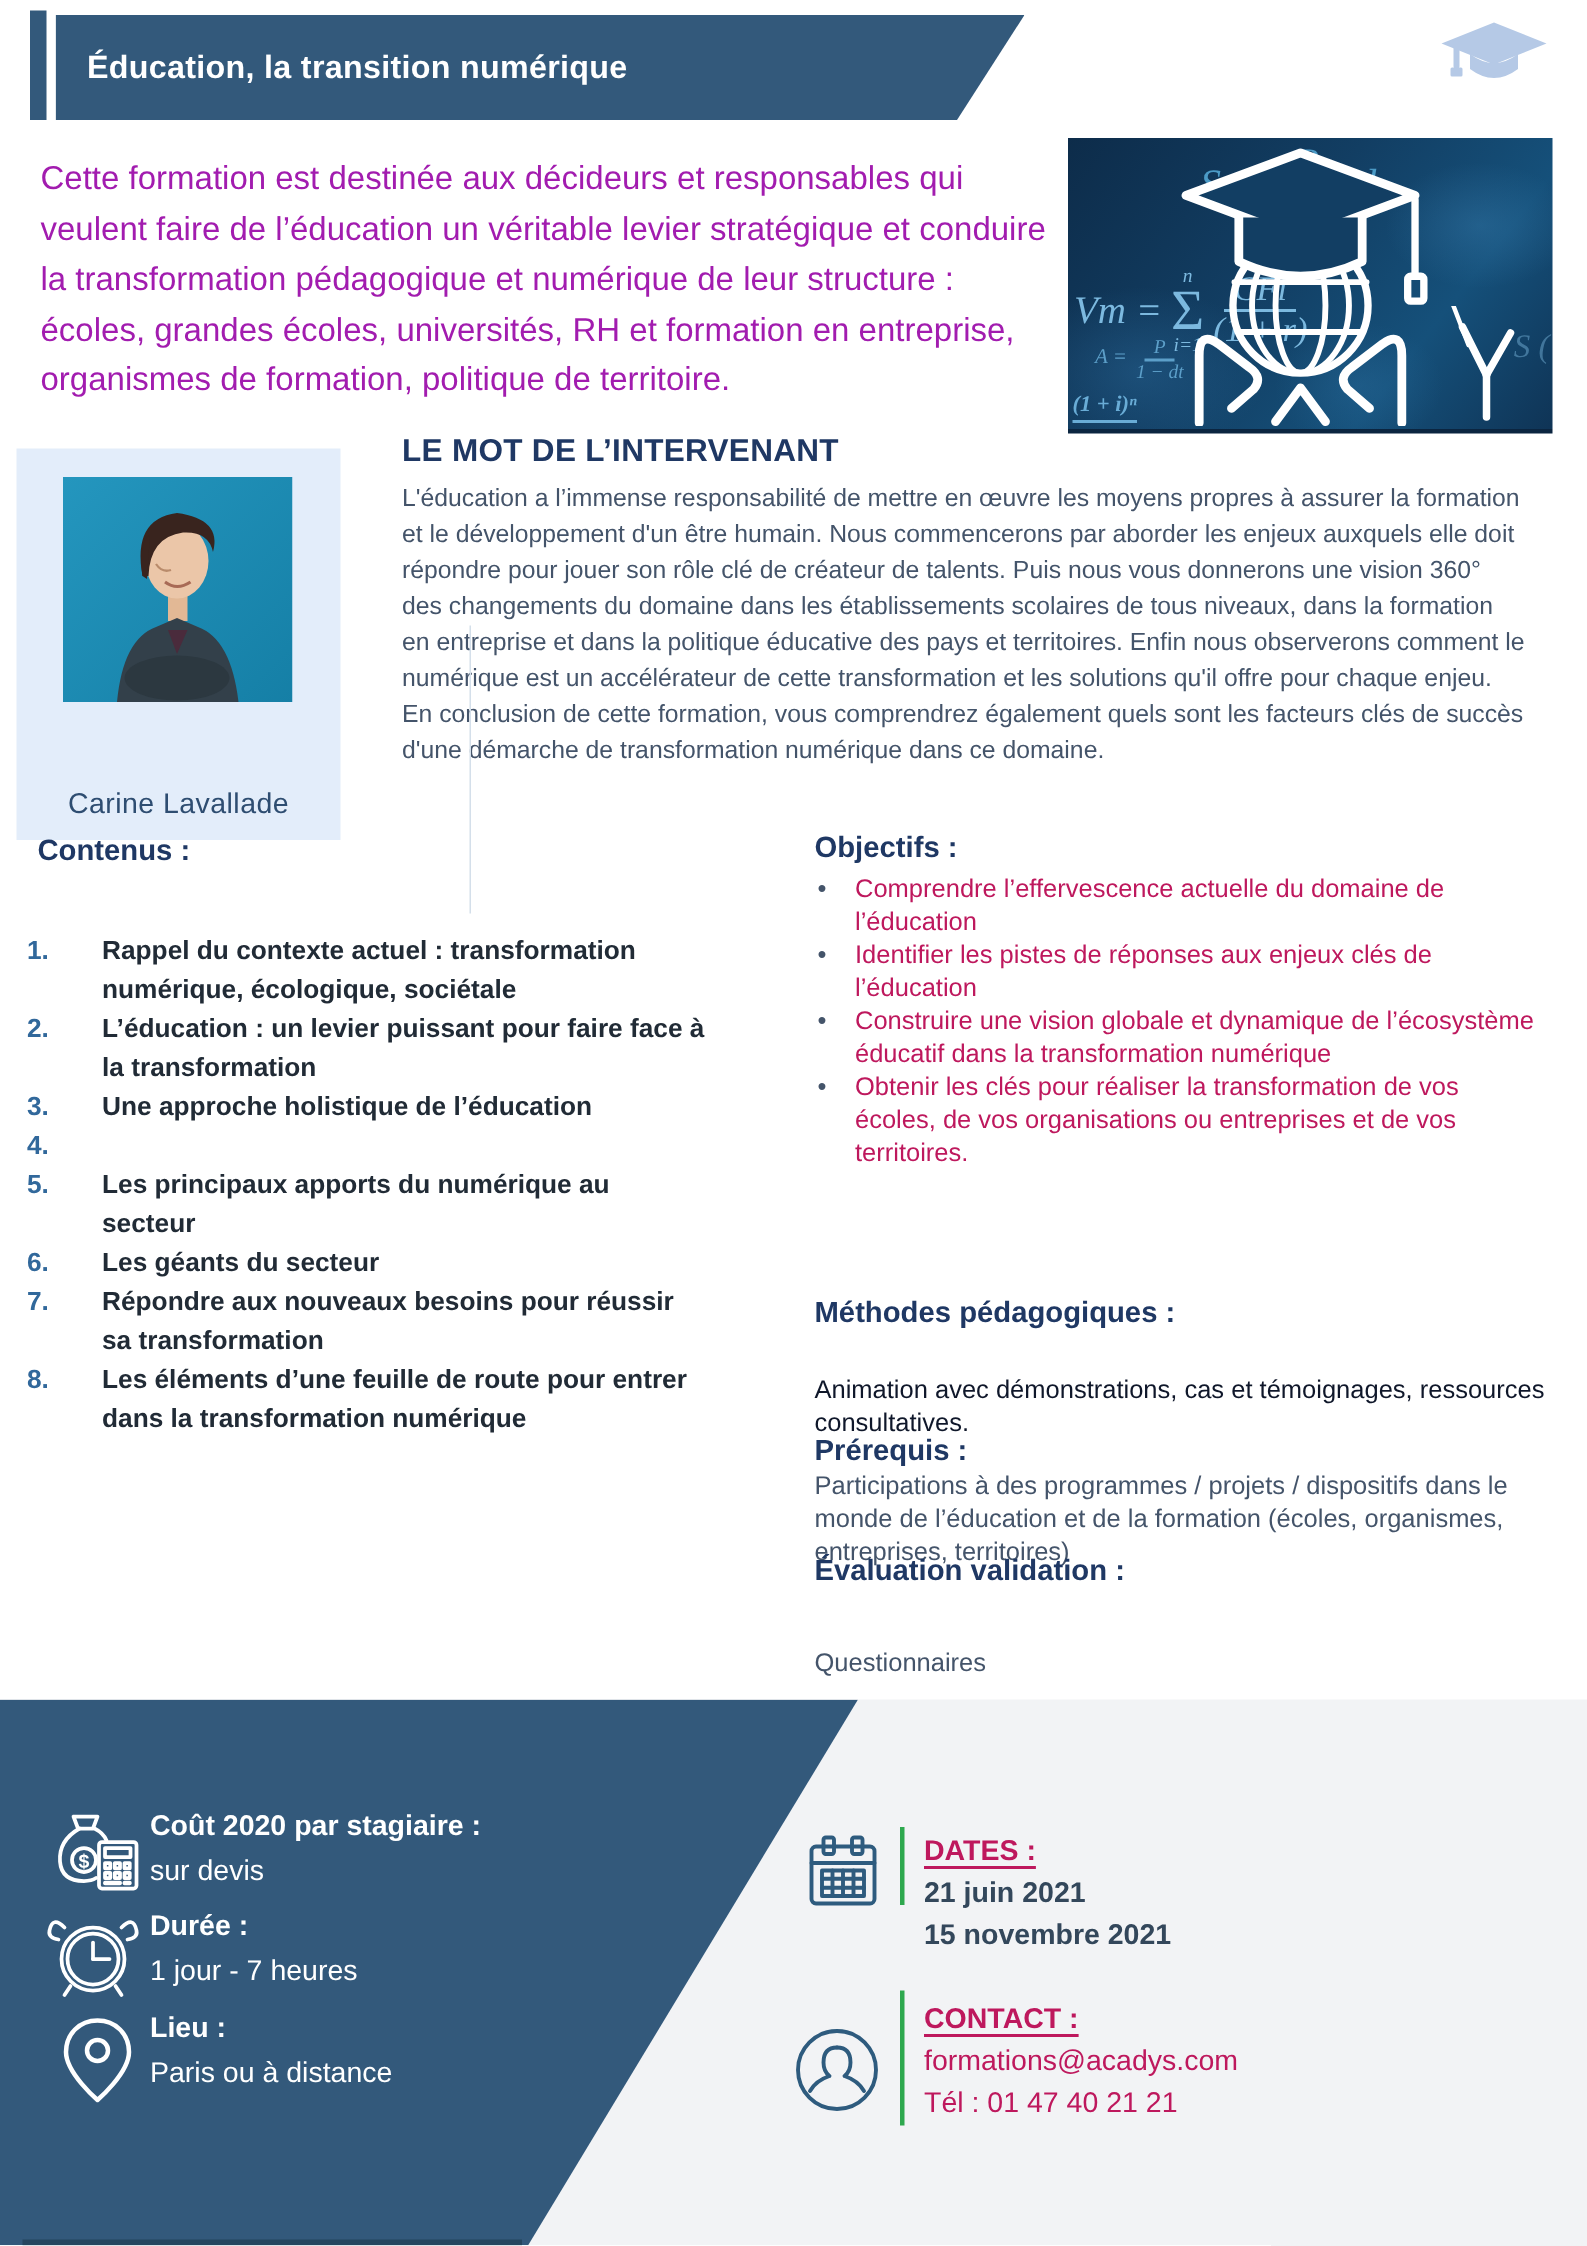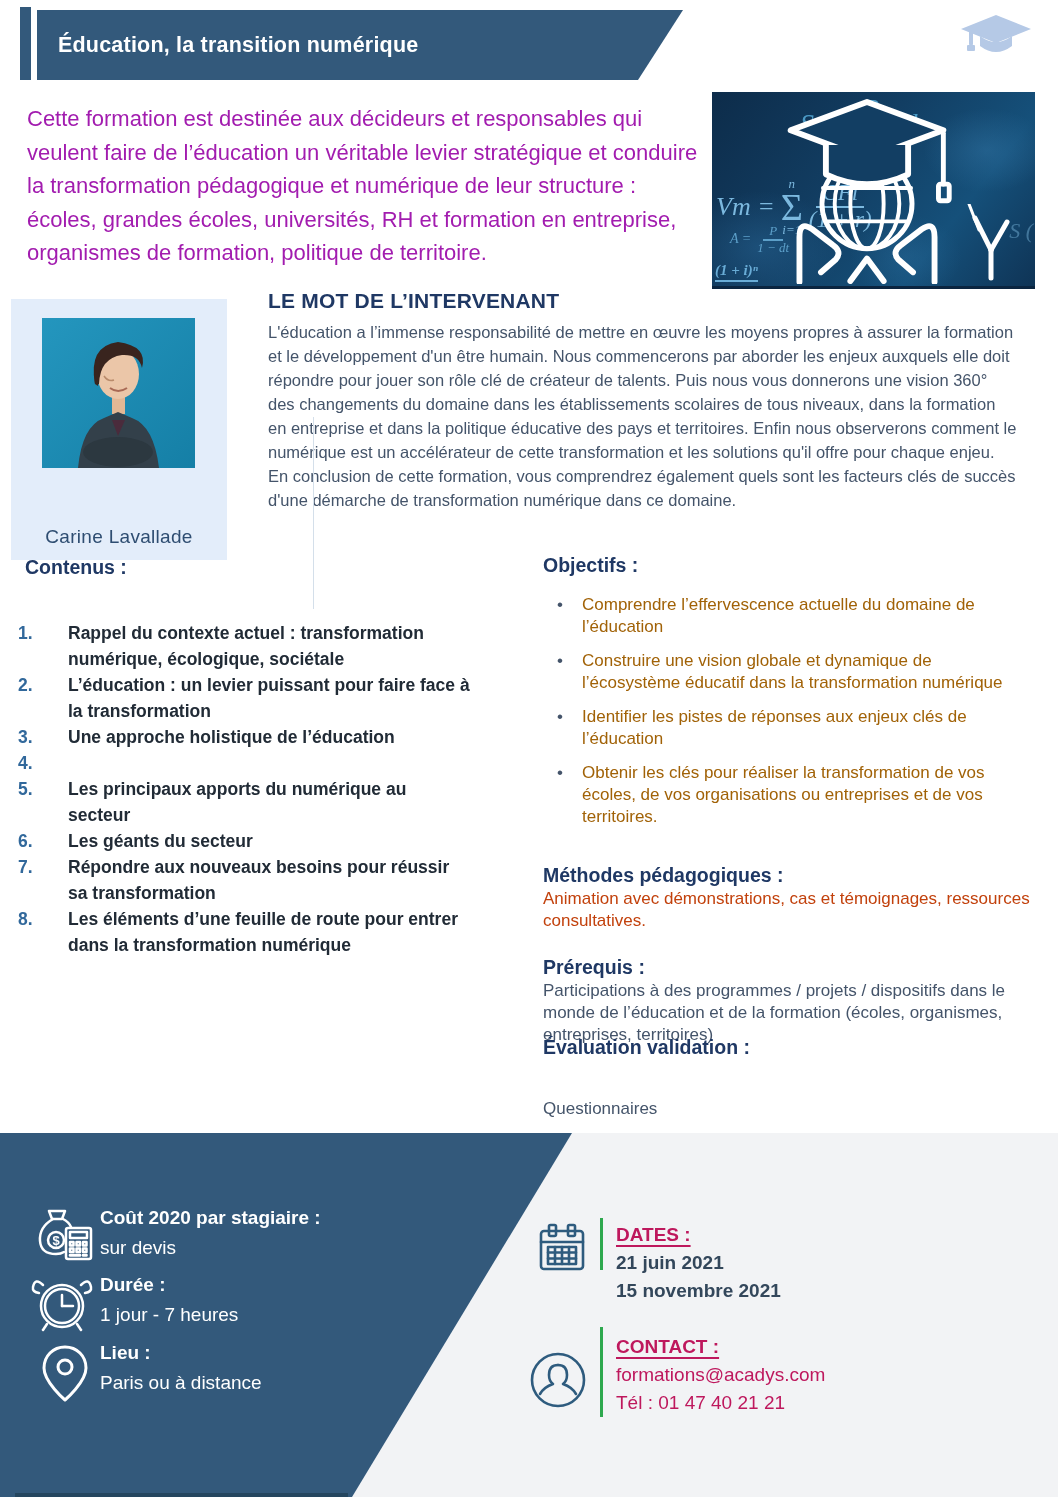--- a/index.html
+++ b/index.html
@@ -64,24 +64,24 @@
   .contents-title { position:absolute; left:25px; top:556px; font-size:19.5px; font-weight:bold; color:#1F3864; }
   .contents-list { position:absolute; left:18px; top:620px; width:455px; list-style:none; }
   .contents-list li { display:flex; }
   .contents-list .c-num { width:50px; flex:0 0 50px; color:#31689B; font-weight:bold; font-size:17.5px; line-height:26px; }
   .contents-list .c-txt { flex:1; color:#212B36; font-weight:bold; font-size:17.5px; line-height:26px; }
 
   
   .col-title { position:absolute; font-size:19.5px; font-weight:bold; color:#1F3864; }
   .objectives-title { left:543px; top:554px; }
   .objectives-list { position:absolute; left:545px; top:582px; width:478px; list-style:none; }
-  .objectives-list li { display:flex; color:#a16207; font-size:17px; line-height:22px; margin:12px; }
+  .objectives-list li { display:flex; color:#be185d; font-size:17px; line-height:22px; margin:0; }
   .objectives-list li::before { content:"•"; flex:0 0 25px; color:#44546A; }
   .methods-title { left:543px; top:864px; }
-  .methods-text { position:absolute; left:543px; top:888px; width:490px; font-size:17px; line-height:22px; color:#c2410c; }
+  .methods-text { position:absolute; left:543px; top:916px; width:490px; font-size:17px; line-height:22px; color:#0f172a; }
   .prereq-title { left:543px; top:956px; }
   .prereq-text { position:absolute; left:543px; top:980px; width:492px; font-size:17px; line-height:22px; color:#44546A; }
   .eval-title { left:543px; top:1036px; }
   .eval-text { position:absolute; left:543px; top:1098px; width:480px; font-size:17px; line-height:22px; color:#44546A; }
 
   
   .footer { position:absolute; left:0; top:1133px; width:1058px; height:364px; background:#F2F3F5; }
   .footer-blue { position:absolute; inset:0; background:#33597B;
                  clip-path:polygon(0 0, 572px 0, 352px 100%, 0 100%); }
   .footer-bottom-strip { position:absolute; left:15px; bottom:0; width:333px; height:4px; background:#25465F; }
@@ -238,24 +238,24 @@
         <span class="c-txt">Les éléments d’une feuille de route pour entrer dans la transformation numérique</span>
       </li>
   </ol>
 
   <h2 class="col-title objectives-title">Objectifs :</h2>
   <ul class="objectives-list">
     <li>
         <span>Comprendre l’effervescence actuelle du domaine de l’éducation</span>
       </li>
     <li>
+        <span>Identifier les pistes de réponses aux enjeux clés de l’éducation</span>
+      </li>
+    <li>
         <span>Construire une vision globale et dynamique de l’écosystème éducatif dans la transformation numérique</span>
-      </li>
-    <li>
-        <span>Identifier les pistes de réponses aux enjeux clés de l’éducation</span>
       </li>
     <li>
         <span>Obtenir les clés pour réaliser la transformation de vos écoles, de vos organisations ou entreprises et de vos territoires.</span>
       </li>
   </ul>
 
   <h2 class="col-title methods-title">Méthodes pédagogiques :</h2>
   <p class="methods-text">Animation avec démonstrations, cas et témoignages, ressources consultatives.</p>
 
   <h2 class="col-title prereq-title">Prérequis :</h2>

